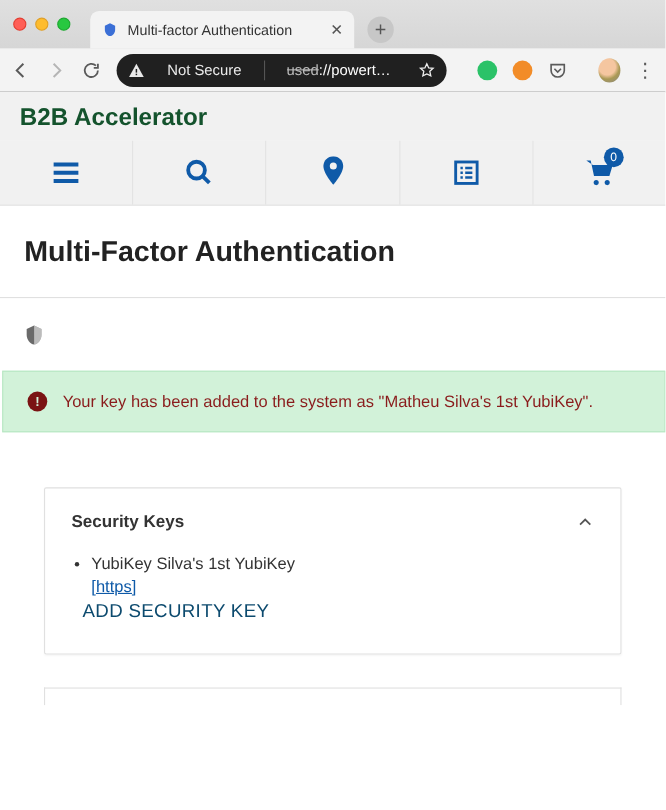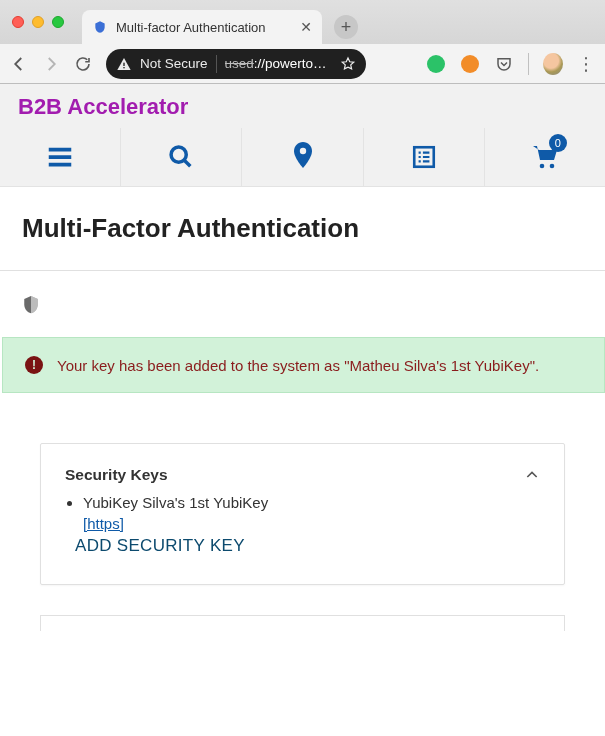--- a/index.html
+++ b/index.html
@@ -54,21 +54,21 @@
     border-bottom:1px solid #bdbdbd;
   }
   .nav-btn { color:#5a5a5a; }
   .nav-btn.disabled { color:#b5b5b5; }
   .urlbar {
     flex:0 0 260px;
     background:#202020; color:#fff;
     border-radius: 18px;
     height:30px;
     display:flex; align-items:center;
-    padding:0 10px; gap:8px;
+    padding:0 10px; gap:20px;
     font-size:13.5px;
   }
   .urlbar .not-secure { color:#eaeaea; font-weight:500;}
   .urlbar .divider { width:1px; height:18px; background:#555;}
   .urlbar .url { flex:1; white-space:nowrap; overflow:hidden; text-overflow:ellipsis;}
   .urlbar .url .scheme { text-decoration: line-through; color:#bbb;}
   .urlbar .url .host { color:#fff; }
   .urlbar .star { color:#eee; }
   .ext-icon { width:20px;height:20px;display:flex;align-items:center;justify-content:center;}
   .ext-green{ width:18px;height:18px;border-radius:50%;background:#2bc268;}
@@ -78,21 +78,21 @@
   .toolbar-spacer { flex:1; }
   .vline { width:1px; height:22px; background:#c0c0c0;}
 
   
   .page { background:#fff; }
   .brand-bar {
     background:#f1f1f1;
     padding:10px 18px 8px;
     font-size:22px;
     font-weight:700;
-    color:#a21caf;
+    color:#14532d;
   }
   .icon-bar {
     display:flex;
     background:#f1f1f1;
     border-bottom:1px solid #e3e3e3;
   }
   .icon-cell {
     flex:1;
     display:flex;
     align-items:center;
@@ -138,21 +138,21 @@
   .card {
     margin: 50px 18px 0 18px;
     border:1px solid #e0e0e0;
     border-radius:2px;
     padding: 22px 24px 28px;
     box-shadow: 0 1px 2px rgba(0,0,0,0.04);
   }
   .card-header {
     display:flex; justify-content:space-between; align-items:center;
     font-weight:700; color:#333; font-size:15.5px;
-    margin-bottom:10px;
+    margin-bottom:20px;
   }
   .chevron { color:#555; }
   .key-list { list-style: disc; padding-left: 18px; color:#333; font-size:15px;}
   .key-list li { margin-bottom:4px; }
   .unlink { color:#0f5aa8; display:block; margin-top:4px;}
   .add-key {
     color:#0c4a6e;
     font-size:17px;
     letter-spacing:0.3px;
     font-weight:500;

